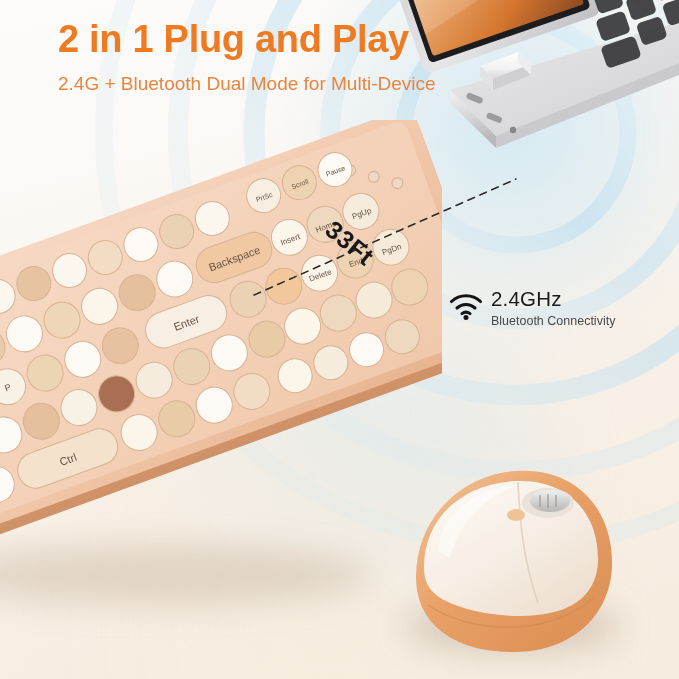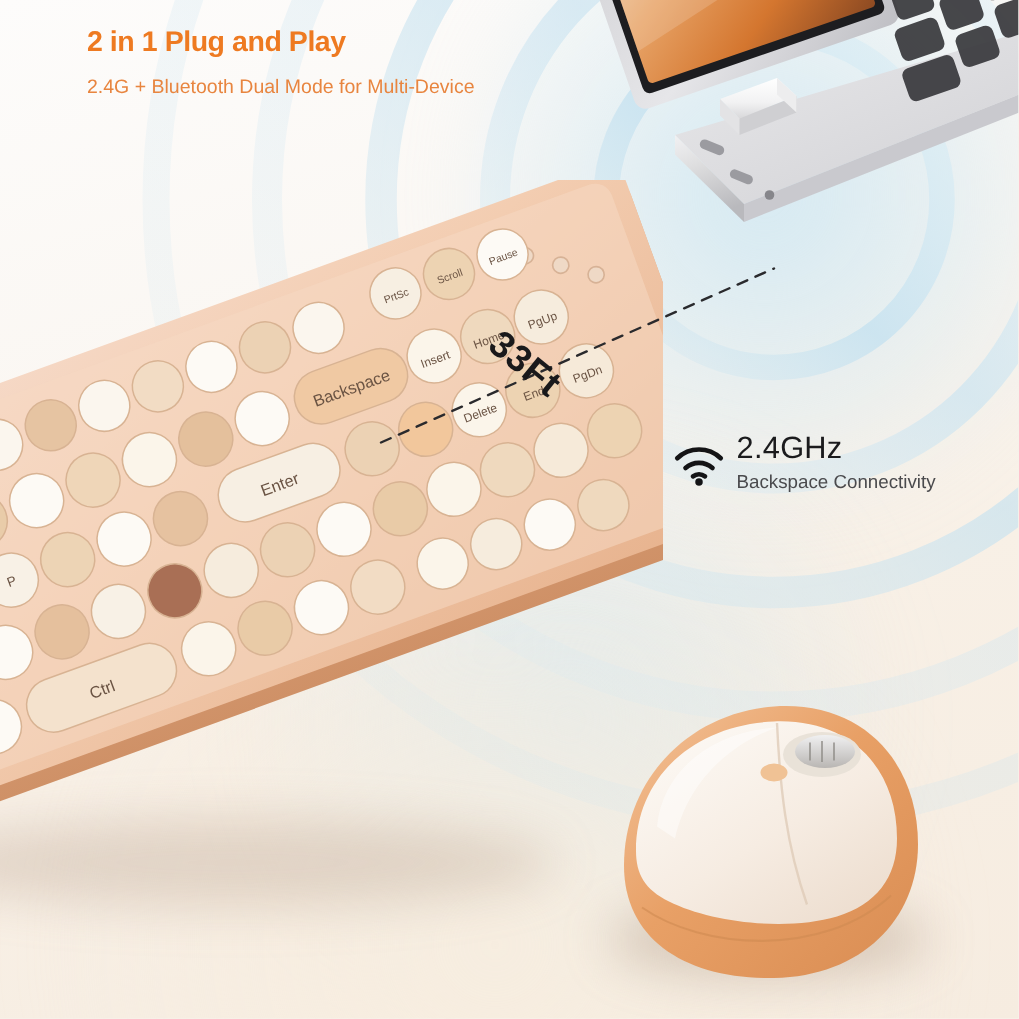--- a/index.html
+++ b/index.html
@@ -23,38 +23,38 @@
     background:radial-gradient(circle at 50% 50%,rgba(205,231,243,.55),rgba(205,231,243,0) 70%);}
   .blob-cream{width:700px;height:420px;left:-20px;top:420px;
     background:radial-gradient(circle at 50% 50%,rgba(247,237,223,.95),rgba(247,237,223,0) 72%);}
 
   
   .waves{position:absolute;left:0;top:0;width:679px;height:679px;pointer-events:none;}
 
   
   .headings{position:absolute;left:58px;top:18px;width:380px;z-index:30;}
   .h-title{
-    font-size:19px;font-weight:bold;letter-spacing:-.3px;
+    font-size:38px;font-weight:bold;letter-spacing:-.3px;
     color:#ee7a21;line-height:1.15;margin:0 0 9px 0;white-space:nowrap;
   }
   .h-sub{
-    font-size:13px;color:#e8853f;line-height:1.32;margin:0;font-weight:normal;
+    font-size:19px;color:#e8853f;line-height:1.32;margin:0;font-weight:normal;
   }
 
   
   .measure{position:absolute;left:250px;top:175px;width:270px;height:125px;z-index:26;}
   .measure-label{
     position:absolute;left:88px;top:40px;
     font-size:25px;font-weight:bold;color:#19191b;
     transform:rotate(39deg);transform-origin:left top;letter-spacing:.5px;
   }
 
   
   .features{position:absolute;left:443px;top:288px;z-index:30;}
-  .feat{display:flex;align-items:center;margin-bottom:29px;}
+  .feat{display:flex;align-items:flex-start;margin-bottom:29px;}
   .feat-ico{width:46px;flex:0 0 46px;display:flex;align-items:center;justify-content:center;padding-top:4px;}
   .feat-txt{padding-left:2px;}
   .feat-title{font-size:20.5px;color:#1b1b1d;line-height:1.1;margin:0 0 3px 0;letter-spacing:.2px;}
   .feat-sub{font-size:12.5px;color:#4a4a4d;line-height:1.15;margin:0;}
 
   
   #laptop{position:absolute;left:392px;top:-60px;width:330px;height:250px;z-index:20;}
 
   
   #keyboard{position:absolute;left:-118px;top:120px;width:560px;height:470px;z-index:18;}
@@ -189,21 +189,21 @@
           <g fill="none" stroke="#141416" stroke-width="3.1" stroke-linecap="round">
             <path d="M3.5 9.5 A21 21 0 0 1 32.5 9.5"></path>
             <path d="M9 16 A13.5 13.5 0 0 1 27 16"></path>
             <path d="M14 21.6 A6.5 6.5 0 0 1 22 21.6"></path>
           </g>
           <circle cx="18" cy="25.4" r="2.5" fill="#141416"></circle>
         </svg>
       </div>
       <div class="feat-txt">
         <p class="feat-title">2.4GHz</p>
-        <p class="feat-sub">Backspace Connectivity</p>
+        <p class="feat-sub">Bluetooth Connectivity</p>
       </div>
     </div>
 
 
   </div>
 
   <div class="shadow sh-kb"></div>
   <div class="shadow sh-mouse"></div>
 
   <svg id="keyboard" viewBox="0 0 560 470">

